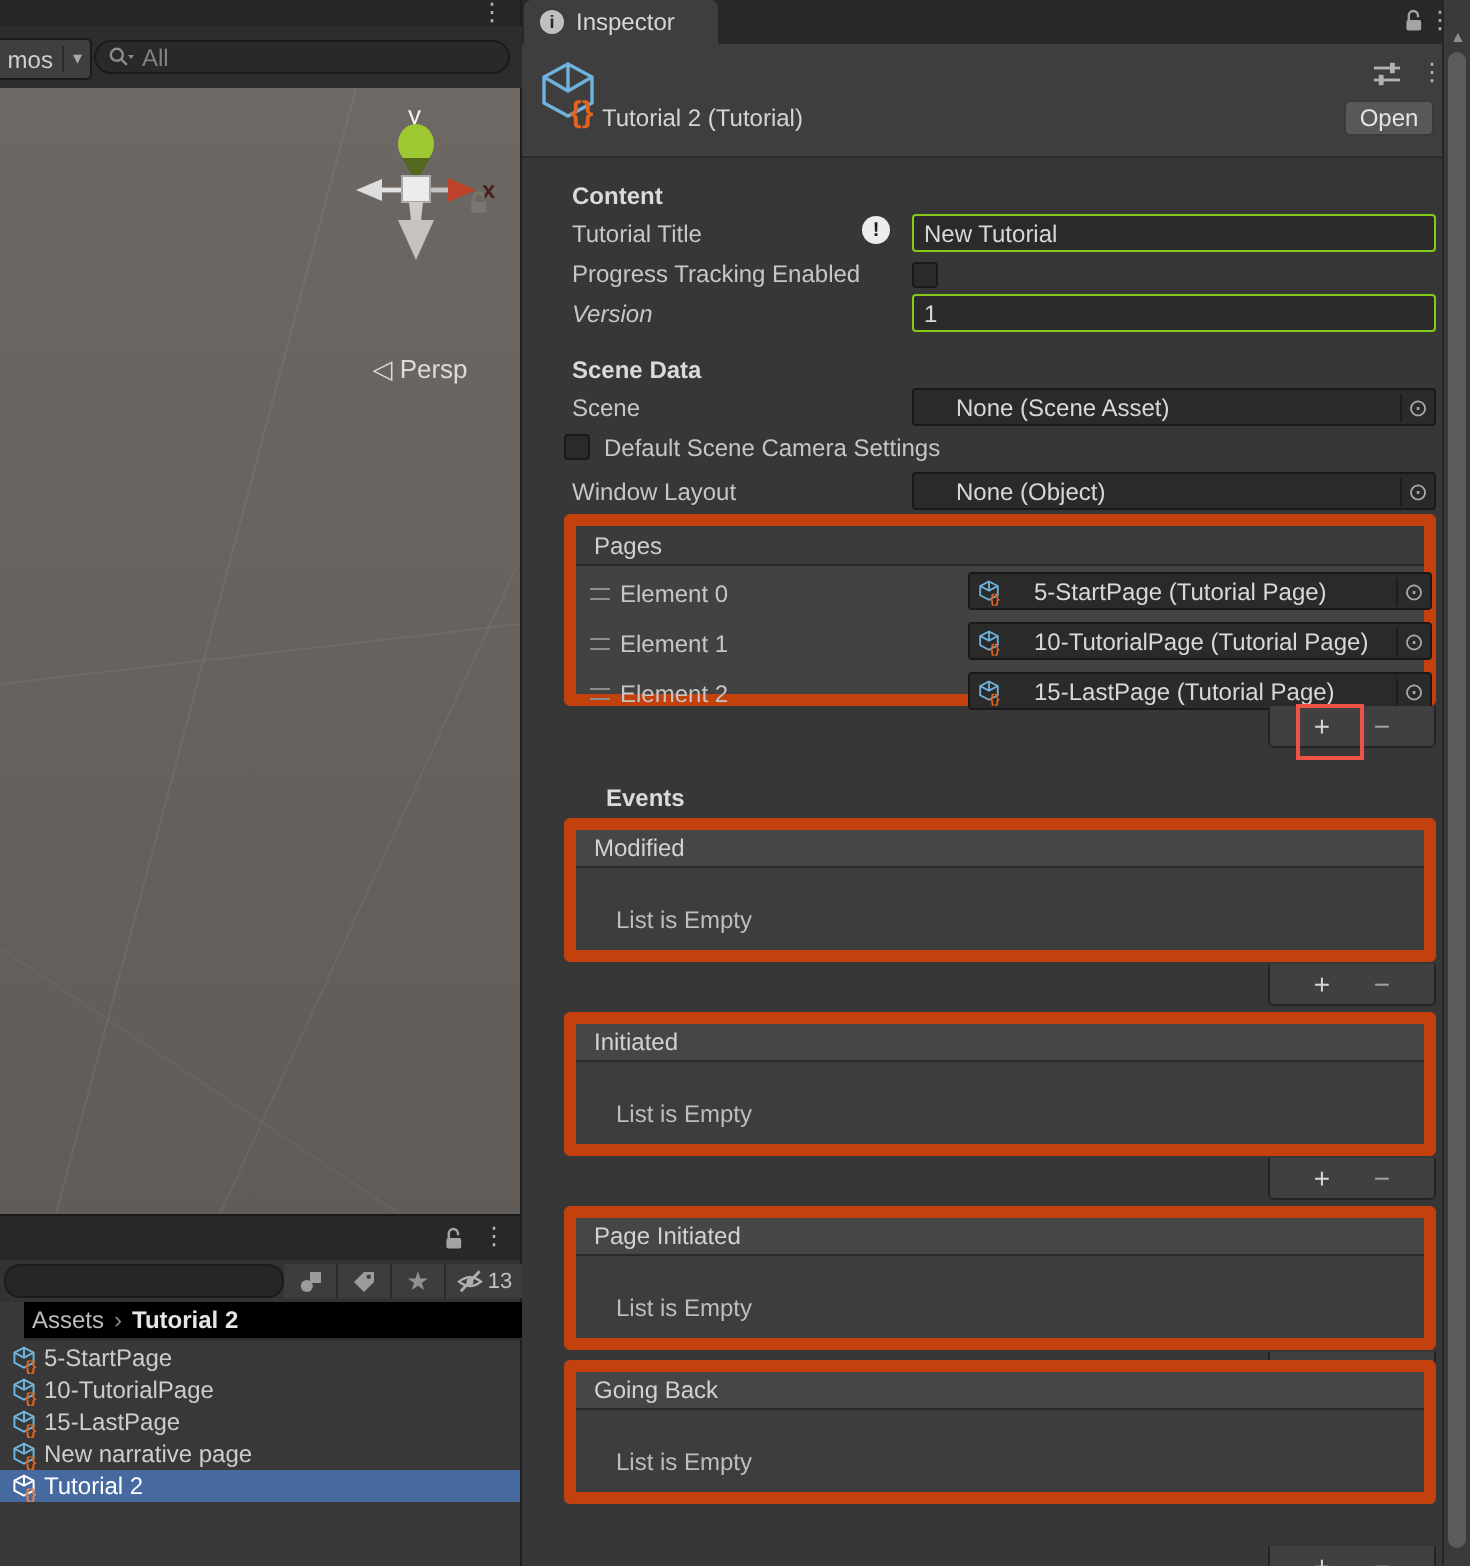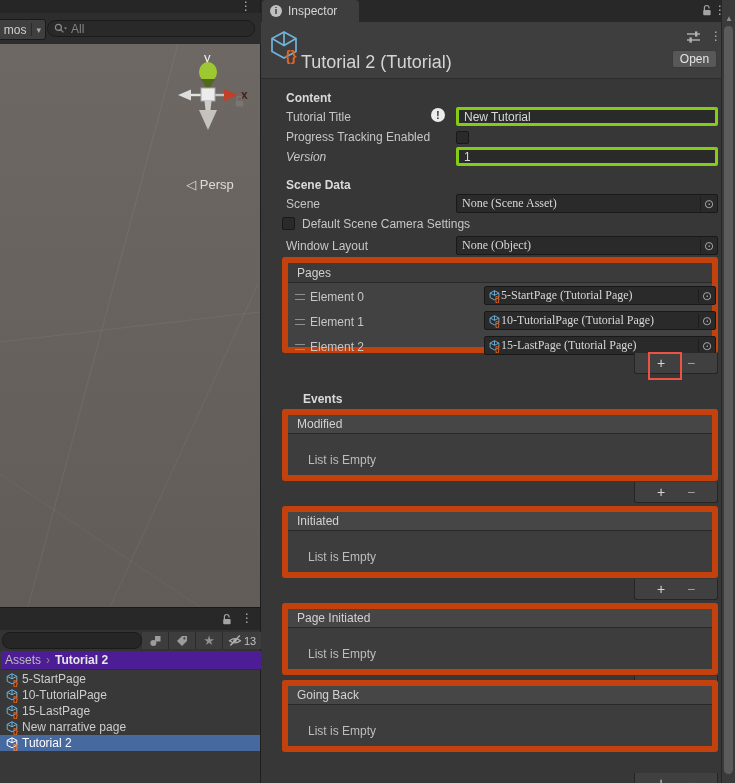--- a/index.html
+++ b/index.html
@@ -32,52 +32,52 @@
   
   .proj-pane{position:absolute;left:0;top:608px;width:260px;height:175px;background:#383838;}
   .proj-topbar{position:absolute;left:0;top:0;width:260px;height:22px;background:#282828;}
   .proj-toolbar{position:absolute;left:0;top:22px;width:260px;height:21px;background:#333333;}
   .proj-search{position:absolute;left:2px;top:2px;width:138px;height:15px;background:#262626;
       border:1px solid #1a1a1a;border-radius:8px;}
   .tool-group{position:absolute;left:142px;top:2px;height:17px;display:flex;background:#2b2b2b;border-radius:2px;}
   .tool-btn{height:17px;background:#3d3d3d;display:flex;align-items:center;justify-content:center;margin-right:1px;}
   .tool-btn:last-child{margin-right:0;}
   .hidden-count{color:#c2c2c2;font-size:11px;margin-left:2px;}
-  .breadcrumb{position:absolute;left:1px;top:43px;width:260px;height:19px;background:#4c1d95;
+  .breadcrumb{position:absolute;left:12px;top:43px;width:260px;height:19px;background:#000000;
       border-bottom:1px solid #2c2c2c;display:flex;align-items:center;padding-left:4px;box-sizing:border-box;}
   .breadcrumb .root{color:#bdbdbd;}
   .breadcrumb .sep{color:#8a8a8a;margin:0 5px;}
   .breadcrumb .cur{color:#e6e6e6;font-weight:bold;}
   .asset-list{position:absolute;left:0;top:63px;width:260px;height:112px;background:#383838;}
   .asset-row{height:16px;display:flex;align-items:center;padding-left:6px;color:#cdcdcd;}
   .asset-row .nm{margin-left:4px;}
   .asset-row.selected{background:#46699f;color:#ffffff;}
 
   
   #right-pane{position:absolute;left:261px;top:0;width:460px;height:783px;background:#373737;}
   .tabbar{position:absolute;left:0;top:0;width:460px;height:22px;background:#282828;}
   .tab{position:absolute;left:1px;top:0;height:22px;background:#3e3e3e;border-radius:4px 4px 0 0;
       display:flex;align-items:center;padding:0 22px 0 8px;color:#d6d6d6;}
   .info-dot{width:12px;height:12px;border-radius:50%;background:#c0c0c0;color:#262626;font-size:9px;
       font-weight:bold;display:flex;align-items:center;justify-content:center;margin-right:6px;}
   .insp-header{position:absolute;left:0;top:22px;width:460px;height:56px;background:#3e3e3e;
       border-bottom:1px solid #2c2c2c;}
-  .insp-title{position:absolute;left:40px;top:30px;font-size:18px;color:#d4d4d4;}
+  .insp-title{position:absolute;left:40px;top:30px;font-size:12px;color:#d4d4d4;}
   .open-btn{position:absolute;left:411px;top:50px;width:45px;height:18px;background:#585858;
       border:1px solid #3a3a3a;border-radius:3px;color:#e4e4e4;display:flex;align-items:center;
       justify-content:center;box-sizing:border-box;}
 
   .sec-h{position:absolute;font-weight:bold;color:#dadada;}
   .flabel{position:absolute;left:25px;color:#c6c6c6;}
-  .tfield{position:absolute;height:19px;background:#2a2a2a;border:3px solid #84cc16;border-radius:2px;
+  .tfield{position:absolute;height:19px;background:#2a2a2a;border:1px solid #84cc16;border-radius:2px;
       box-sizing:border-box;display:flex;align-items:center;padding-left:5px;color:#d8d8d8;}
   .objfield{position:absolute;height:19px;background:#2a2a2a;border:1px solid #191919;border-radius:2px;
       box-sizing:border-box;display:flex;align-items:center;padding-left:4px;color:#d8d8d8;}
   .objfield .picker{margin-left:auto;color:#a8a8a8;padding:0 3px;border-left:1px solid #1d1d1d;}
-  .objfield .otxt{margin-left:1px;white-space:nowrap;overflow:hidden;font-family:Liberation Serif, serif;}
+  .objfield .otxt{margin-left:17px;white-space:nowrap;overflow:hidden;}
   .checkbox{position:absolute;width:13px;height:13px;background:#2a2a2a;border:1px solid #191919;border-radius:2px;box-sizing:border-box;}
   .warn-dot{position:absolute;width:14px;height:14px;border-radius:50%;background:#ececec;color:#1c1c1c;
       font-weight:bold;font-size:10px;display:flex;align-items:center;justify-content:center;}
 
   .listbox{position:absolute;left:21px;width:436px;border:6px solid #c2410c;border-radius:3px;box-sizing:border-box;}
   .pages-box{background:#424242;}
   .pages-head{height:19px;background:#3b3b3b;border-bottom:1px solid #292929;display:flex;align-items:center;
       padding-left:9px;color:#d0d0d0;}
   .page-row{position:absolute;left:0;width:100%;height:24px;}
   .drag{position:absolute;left:7px;top:9px;width:10px;height:4px;border-top:1px solid #8d8d8d;border-bottom:1px solid #8d8d8d;}

